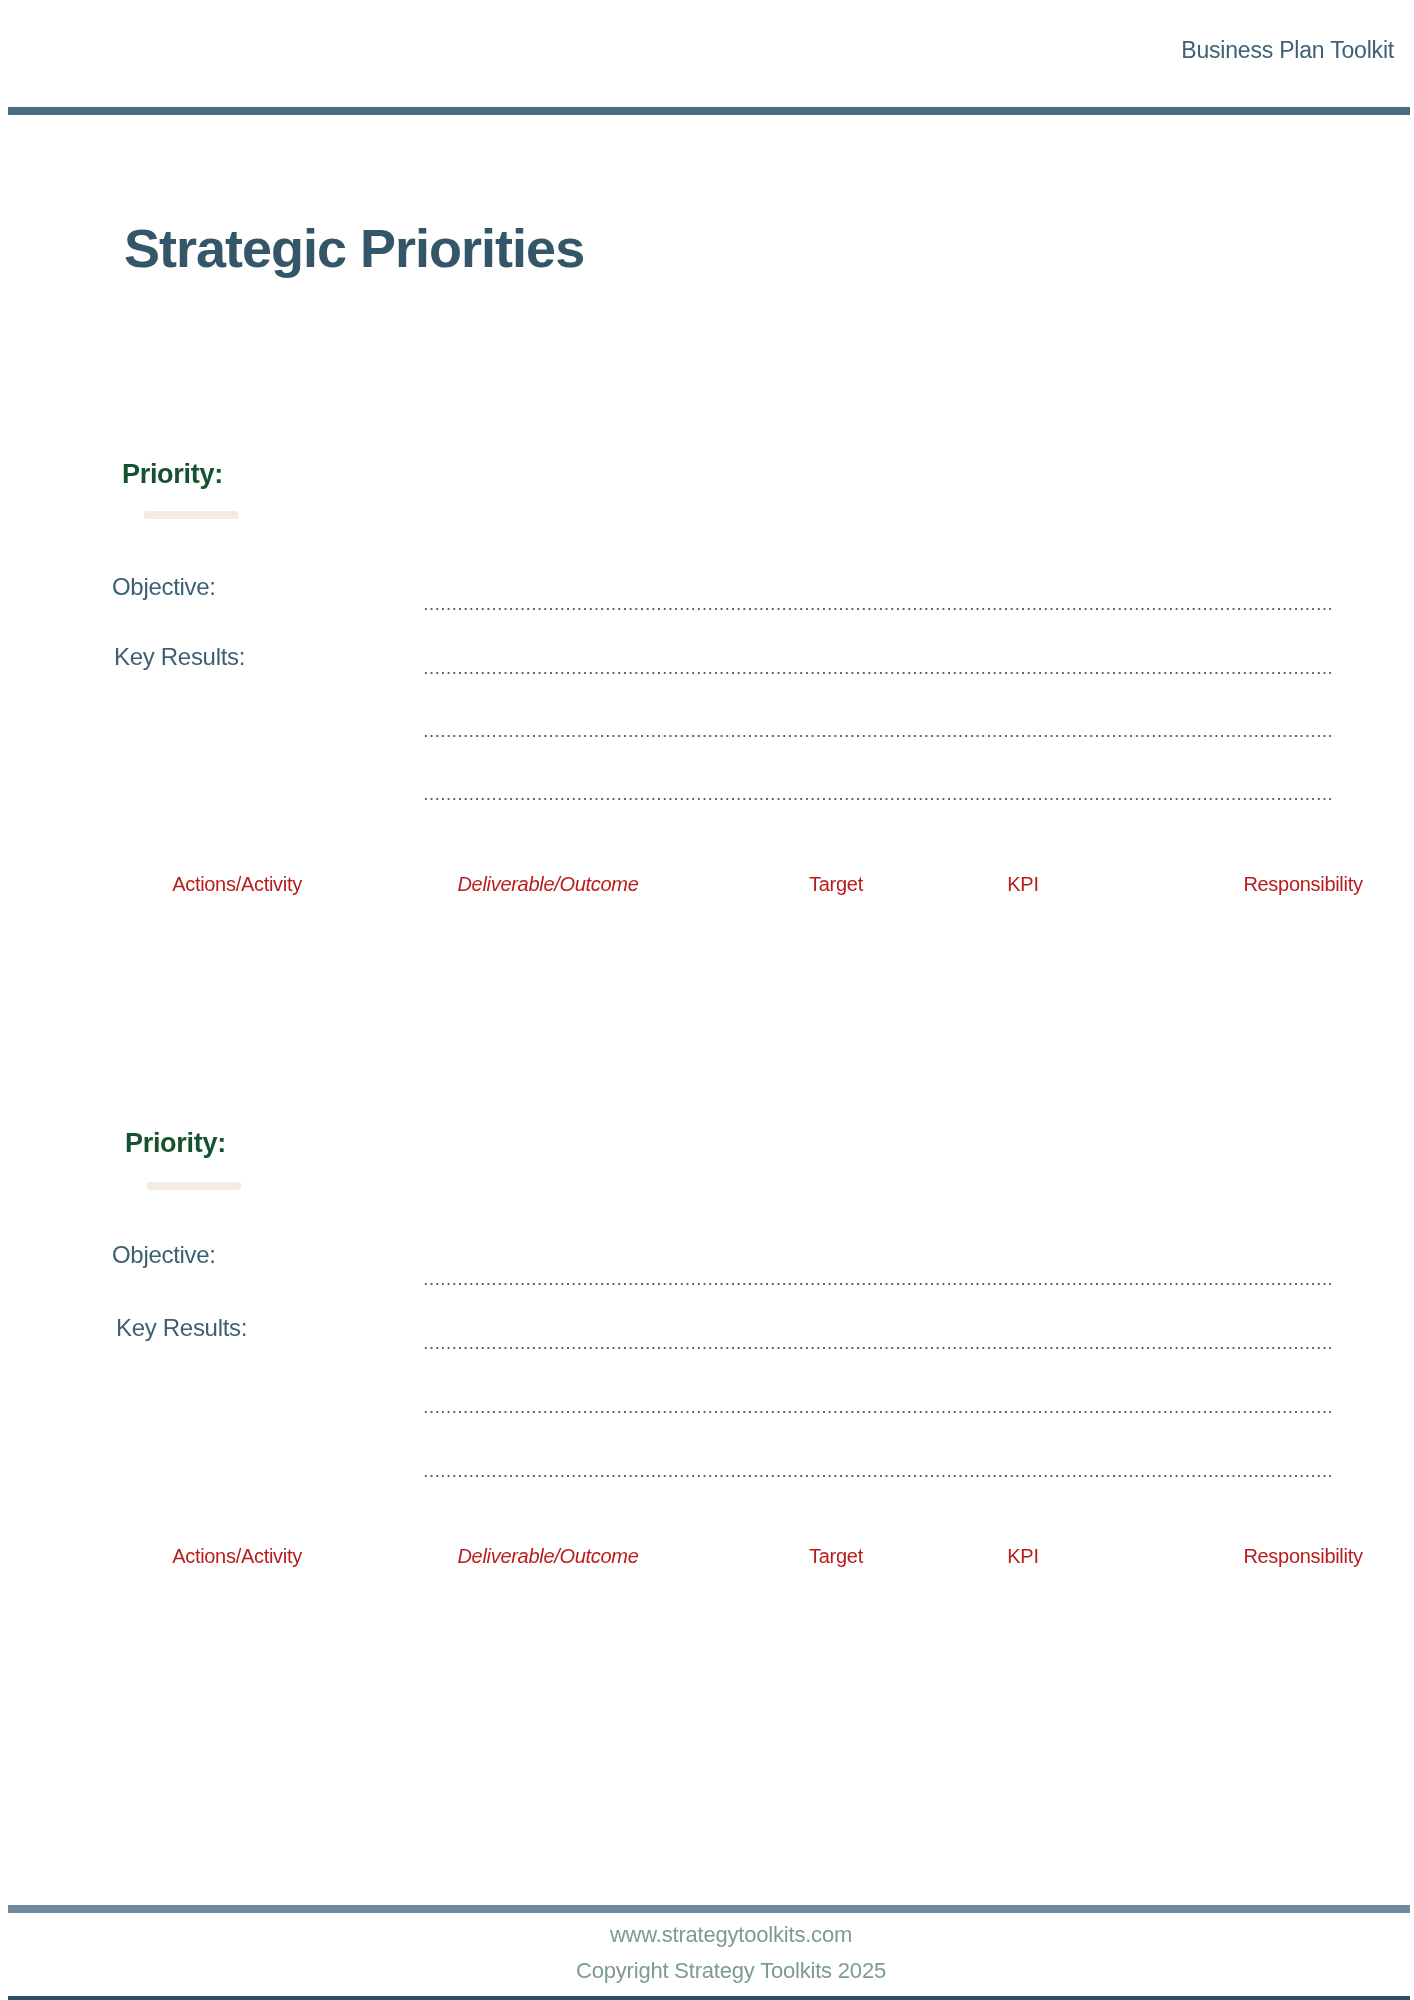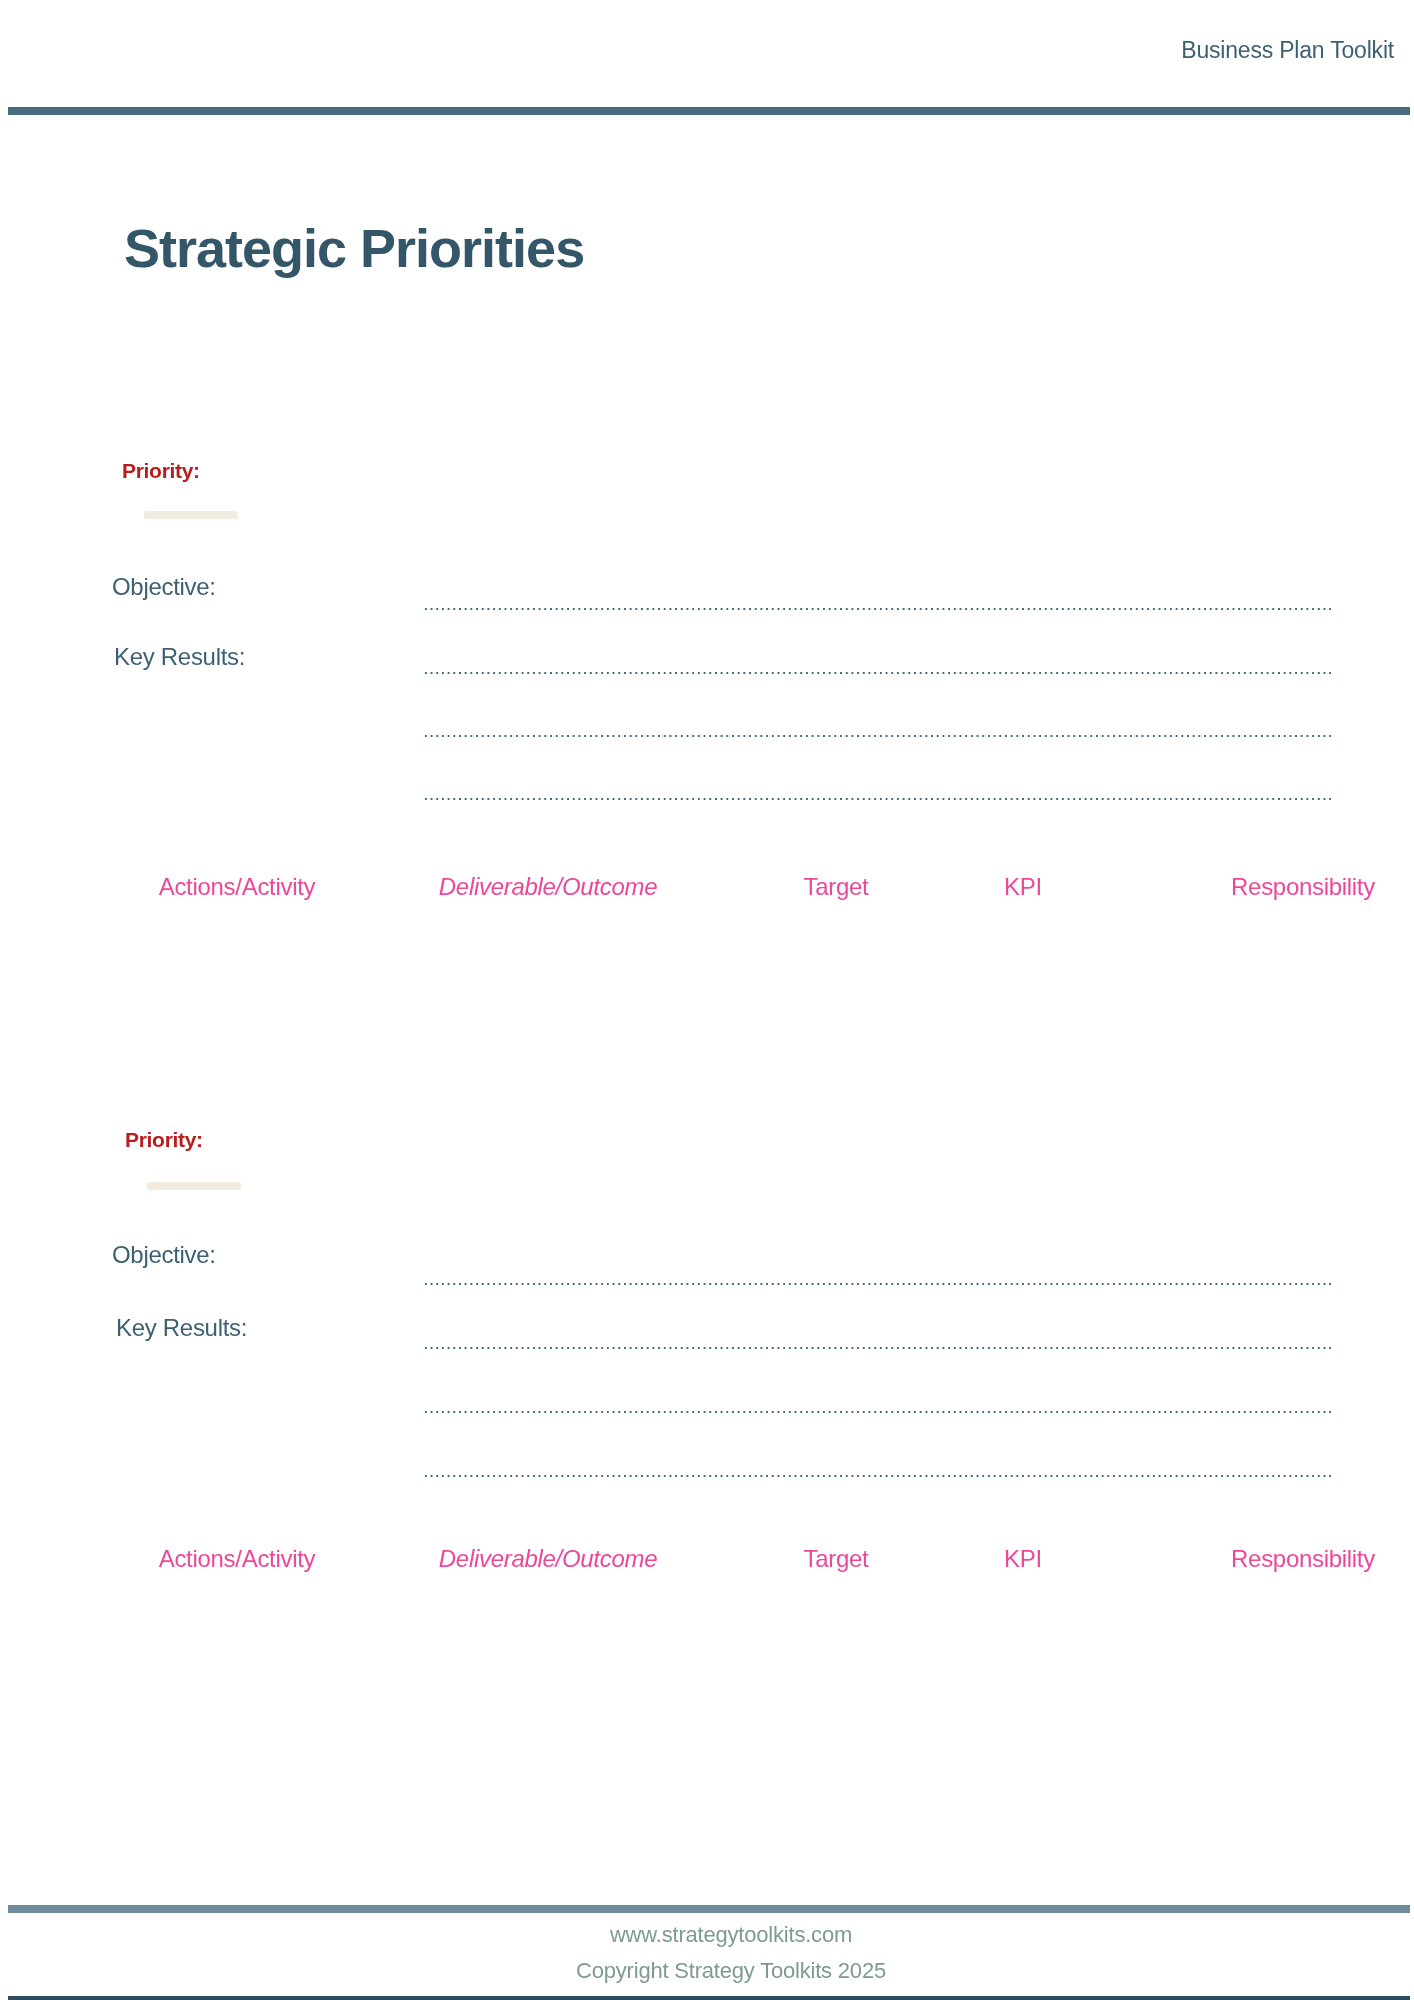--- a/index.html
+++ b/index.html
@@ -41,24 +41,24 @@
     font-size: 54px;
     line-height: 1.14;
     font-weight: 800;
     letter-spacing: -1px;
     color: #345669;
   }
 
   
   .priority-label {
     position: absolute;
-    font-size: 21px;
+    font-size: 27px;
     font-weight: 700;
     letter-spacing: -0.3px;
-    color: #b91c1c;
+    color: #14532d;
   }
   .priority-underline {
     position: absolute;
     width: 94px;
     height: 4px;
     border-radius: 2px;
     background: #f1ecdf;
   }
   .field-label {
     position: absolute;
@@ -72,23 +72,23 @@
     width: 908px;
     height: 4px;
     background-image: radial-gradient(circle, #47687c 1.15px, rgba(0,0,0,0) 1.45px);
     background-size: 5.7px 4px;
     background-repeat: repeat-x;
     background-position: left center;
   }
   .col-header {
     position: absolute;
     transform: translateX(-50%);
-    font-size: 24px;
+    font-size: 20px;
     letter-spacing: -0.3px;
-    color: #ec4899;
+    color: #b91c1c;
     white-space: nowrap;
   }
   .c1 { left: 229px; }
   .c2 { left: 540px; font-style: italic; }
   .c3 { left: 828px; }
   .c4 { left: 1015px; }
   .c5 { left: 1295px; }
 
   
   .s1 .priority-label   { top: 447px;  left: 110px; }

